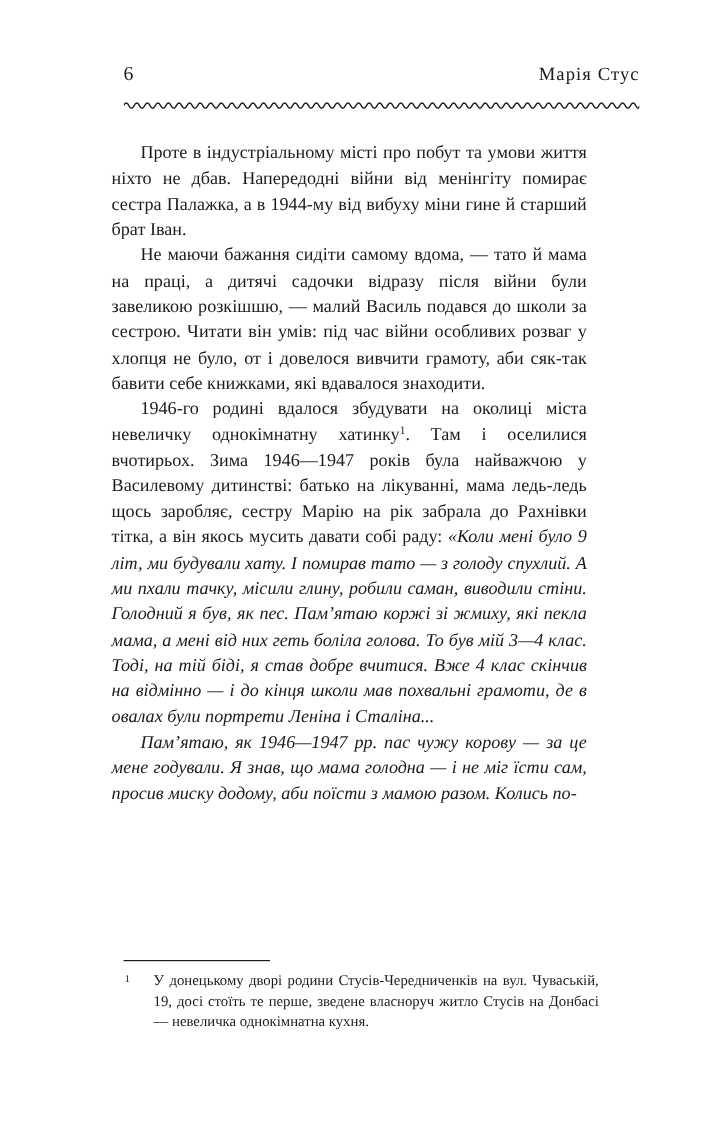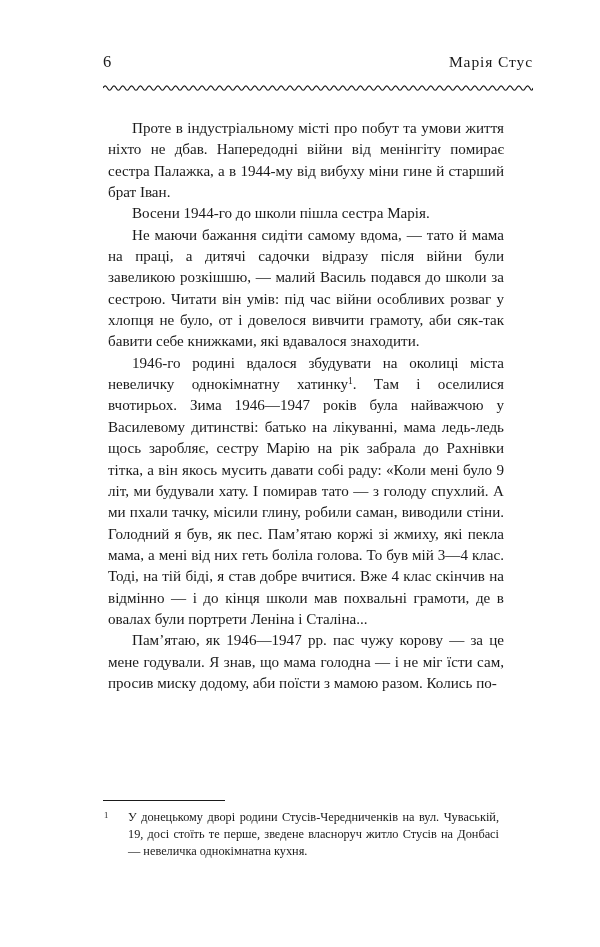--- a/index.html
+++ b/index.html
@@ -52,39 +52,40 @@
     top: 82px;
     width: 430px;
     height: 9px;
     overflow: hidden;
   }
   .wavy-rule svg { display: block; }
 
   
   .column {
     position: absolute;
-    left: 108px;
+    left: 93px;
     top: 118px;
     width: 396px;
     text-align: justify;
     text-justify: inter-word;
   }
 
   p.body-par {
     margin: 0;
     font-size: 15.1px;
     line-height: 21.35px;
     text-indent: 24px;
     text-align: justify;
     hyphens: manual;
   }
   p.body-par.quote {
+    font-style: italic;
   }
 
-  .run-italic { }
+  .run-italic { font-style: italic; }
 
   sup.fn-ref {
     font-size: 9.5px;
     vertical-align: 0.55em;
     line-height: 0;
   }
 
   
   .footnote-area {
     position: absolute;
@@ -127,21 +128,20 @@
     <svg width="430" height="9" viewBox="0 0 430 9" preserveAspectRatio="none" aria-hidden="true">
       <path d="M0 6 Q 2.2 1.6 4.4 6 T 8.8 6 T 13.2 6 T 17.6 6 T 22 6 T 26.4 6 T 30.8 6 T 35.2 6 T 39.6 6 T 44 6 T 48.4 6 T 52.8 6 T 57.2 6 T 61.6 6 T 66 6 T 70.4 6 T 74.8 6 T 79.2 6 T 83.6 6 T 88 6 T 92.4 6 T 96.8 6 T 101.2 6 T 105.6 6 T 110 6 T 114.4 6 T 118.8 6 T 123.2 6 T 127.6 6 T 132 6 T 136.4 6 T 140.8 6 T 145.2 6 T 149.6 6 T 154 6 T 158.4 6 T 162.8 6 T 167.2 6 T 171.6 6 T 176 6 T 180.4 6 T 184.8 6 T 189.2 6 T 193.6 6 T 198 6 T 202.4 6 T 206.8 6 T 211.2 6 T 215.6 6 T 220 6 T 224.4 6 T 228.8 6 T 233.2 6 T 237.6 6 T 242 6 T 246.4 6 T 250.8 6 T 255.2 6 T 259.6 6 T 264 6 T 268.4 6 T 272.8 6 T 277.2 6 T 281.6 6 T 286 6 T 290.4 6 T 294.8 6 T 299.2 6 T 303.6 6 T 308 6 T 312.4 6 T 316.8 6 T 321.2 6 T 325.6 6 T 330 6 T 334.4 6 T 338.8 6 T 343.2 6 T 347.6 6 T 352 6 T 356.4 6 T 360.8 6 T 365.2 6 T 369.6 6 T 374 6 T 378.4 6 T 382.8 6 T 387.2 6 T 391.6 6 T 396 6 T 400.4 6 T 404.8 6 T 409.2 6 T 413.6 6 T 418 6 T 422.4 6 T 426.8 6 T 430 6" fill="none" stroke="#1a1a1a" stroke-width="1.15"></path>
     </svg>
   </div>
 
   <div class="column">
 
     <p class="body-par">Проте в індустріальному місті про побут та умови життя ніхто не дбав. Напередодні війни від менінгіту помирає сестра Палажка, а в 1944-му від вибуху міни гине й старший брат Іван.</p>
 
 
-    <p class="body-par">Восени 1944-го до школи пішла сестра Марія.</p>
 
     <p class="body-par">Не маючи бажання сидіти самому вдома, — тато й мама на праці, а дитячі садочки відразу після війни були завеликою розкішшю, — малий Василь подався до школи за сестрою. Читати він умів: під час війни особливих розваг у хлопця не було, от і довелося вивчити грамоту, аби сяк-так бавити себе книжками, які вдавалося знаходити.</p>
 
     <p class="body-par"><span>1946-го родині вдалося збудувати на околиці міста невеличку однокімнатну хатинку</span><sup class="fn-ref">1</sup><span>. Там і оселилися вчотирьох. Зима 1946—1947 років була найважчою у Василевому дитинстві: батько на лікуванні, мама ледь-ледь щось заробляє, сестру Марію на рік забрала до Рахнівки тітка, а він якось мусить давати собі раду: </span><span class="run-italic">«Коли мені було 9 літ, ми будували хату. І помирав тато — з голоду спухлий. А ми пхали тачку, місили глину, робили саман, виводили стіни. Голодний я був, як пес. Пам’ятаю коржі зі жмиху, які пекла мама, а мені від них геть боліла голова. То був мій 3—4 клас. Тоді, на тій біді, я став добре вчитися. Вже 4 клас скінчив на відмінно — і до кінця школи мав похвальні грамоти, де в овалах були портрети Леніна і Сталіна...</span></p>
 
     <p class="body-par quote">Пам’ятаю, як 1946—1947 рр. пас чужу корову — за це мене годували. Я знав, що мама голодна — і не міг їсти сам, просив миску додому, аби поїсти з мамою разом. Колись по-</p>
 
   </div>
 
   <div class="footnote-area">

